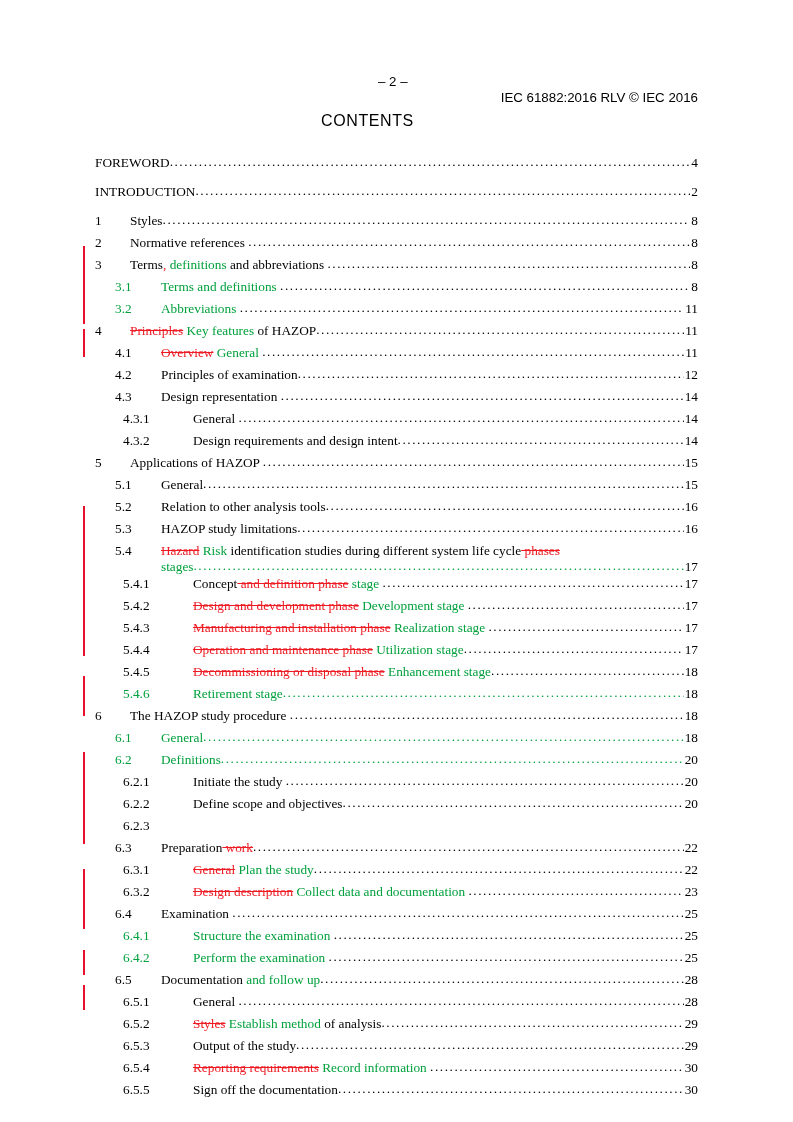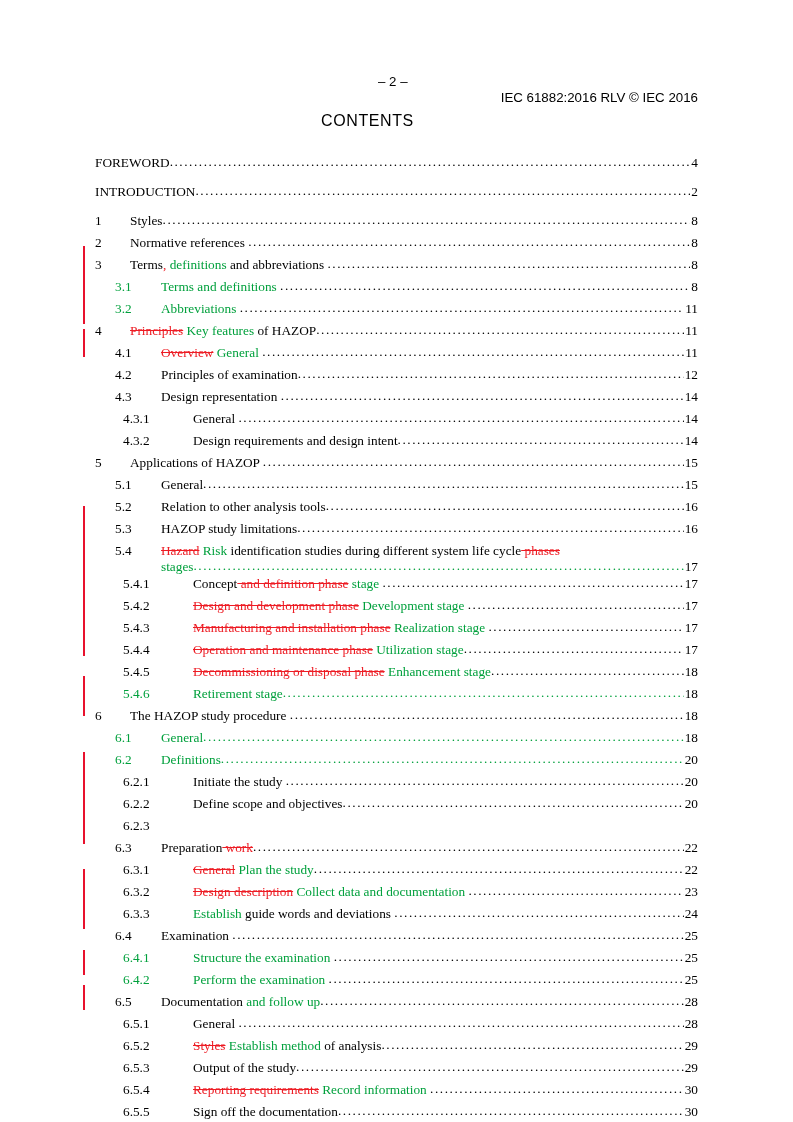--- a/index.html
+++ b/index.html
@@ -467,30 +467,20 @@
           </div>
         </div>
       </div>
       <div class="toc-row lvl3">
         <span class="num ">6.3.2</span>
         <div class="title-wrap">
           <div class="line">
             <span class="label"><span class="del">Design description</span><span> </span><span class="ins">Collect data and documentation</span><span> </span></span>
             <span class="leader"></span>
             <span class="pnum">23</span>
-          </div>
-        </div>
-      </div>
-      <div class="toc-row lvl3">
-        <span class="num ">6.3.3</span>
-        <div class="title-wrap">
-          <div class="line">
-            <span class="label"><span class="ins">Establish</span><span> guide words and deviations </span></span>
-            <span class="leader"></span>
-            <span class="pnum">24</span>
           </div>
         </div>
       </div>
       <div class="toc-row lvl2">
         <span class="num ">6.4</span>
         <div class="title-wrap">
           <div class="line">
             <span class="label"><span>Examination </span></span>
             <span class="leader"></span>
             <span class="pnum">25</span>

